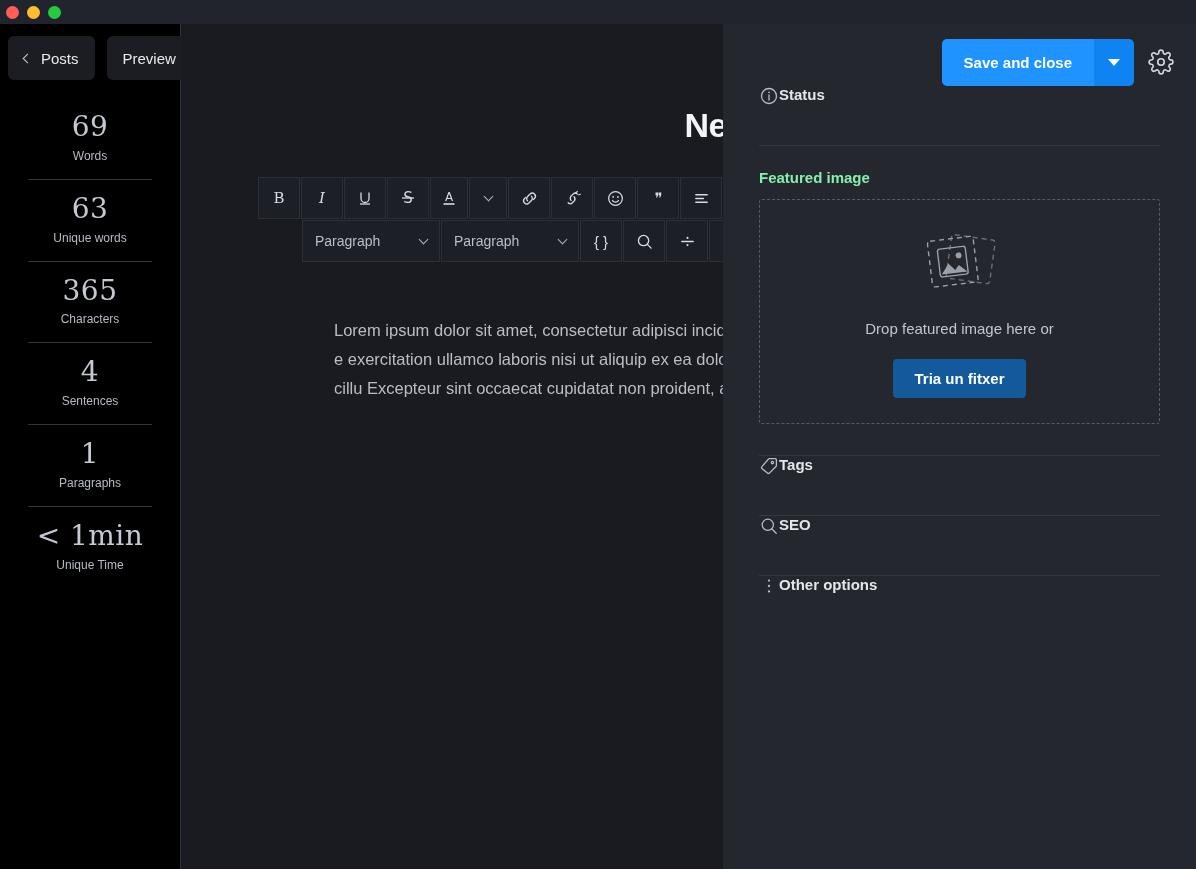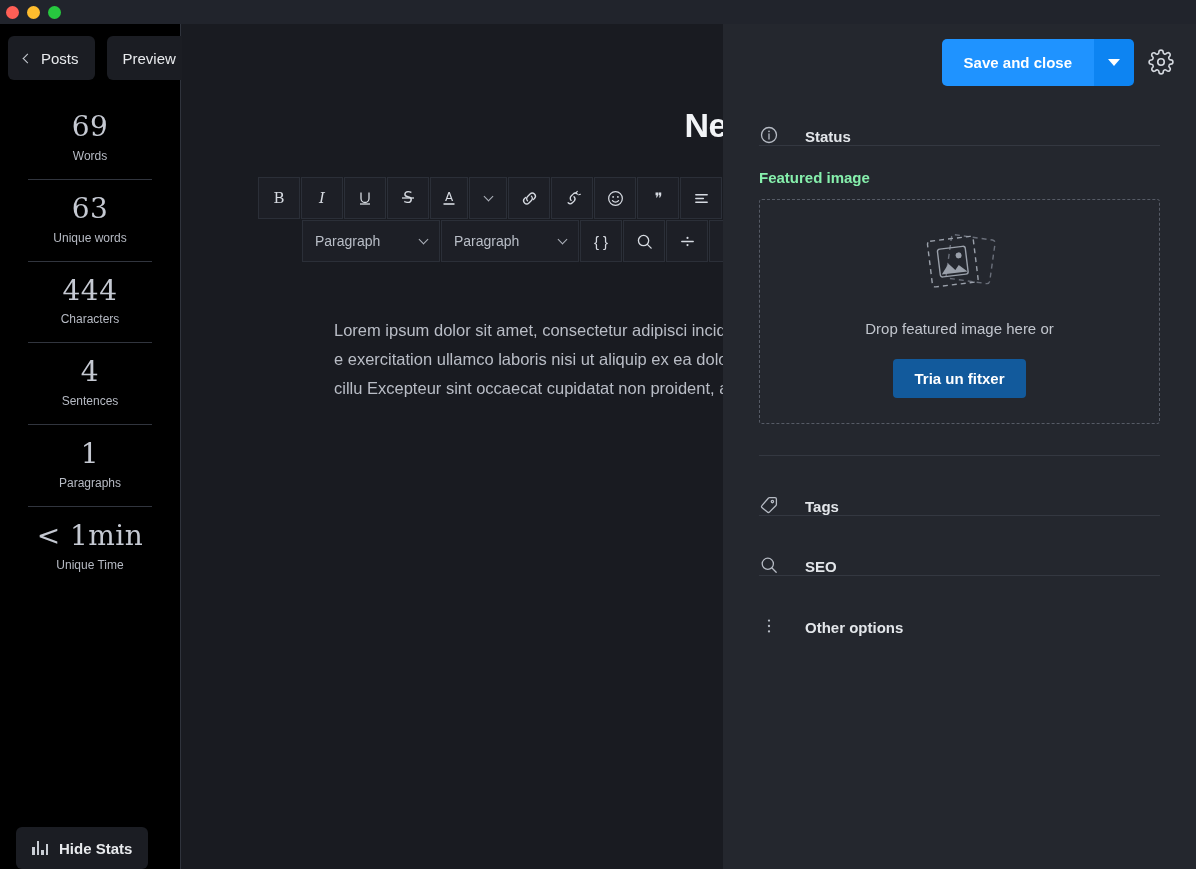--- a/index.html
+++ b/index.html
@@ -133,21 +133,21 @@
     display: flex; align-items: center; justify-content: center;
   }
   .tri-down {
     width: 0; height: 0; border-left: 6px solid transparent;
     border-right: 6px solid transparent; border-top: 7px solid #ffffff;
   }
   .gear { width: 26px; height: 26px; color: #d3d7de; }
 
   .sect { margin: 0 36px; }
   .sect-row {
-    display: flex; align-items: flex-end; gap: 26px;
+    display: flex; align-items: flex-start; 
     height: 60px; border-bottom: 1px solid #343841;
   }
   .sect-ico { width: 20px; height: 20px; color: #b6bbc4; display: flex; }
   .sect-label { font-size: 15px; font-weight: bold; color: #e3e6ea; }
 
   .fi-head {
     font-size: 15px; font-weight: bold; color: #86efac;
     padding-top: 23px; padding-bottom: 13px;
   }
   .dropzone {
@@ -191,48 +191,37 @@
     <div class="stats">
       <div class="stat">
         <div class="stat-value">69</div>
         <div class="stat-label">Words</div>
       </div>
       <div class="stat">
         <div class="stat-value">63</div>
         <div class="stat-label">Unique words</div>
       </div>
       <div class="stat">
-        <div class="stat-value">444</div>
+        <div class="stat-value">365</div>
         <div class="stat-label">Characters</div>
       </div>
       <div class="stat">
         <div class="stat-value">4</div>
         <div class="stat-label">Sentences</div>
       </div>
       <div class="stat">
         <div class="stat-value">1</div>
         <div class="stat-label">Paragraphs</div>
       </div>
       <div class="stat">
         <div class="stat-value">&lt; 1min</div>
         <div class="stat-label">Unique Time</div>
       </div>
     </div>
 
-    <div class="hide-stats-wrap">
-      <div class="hide-stats">
-        <span class="bars">
-            <i></i>
-            <i></i>
-            <i></i>
-            <i></i>
-          </span>
-        <span>Hide Stats</span>
-      </div>
-    </div>
   </div>
 
   <div class="editor">
     <div class="post-title">New Post'</div>
 
     <div class="toolbar">
       <div class="tb-row">
         <div class="tb-btn">
           <span class="tb-icon">
               <svg width="18" height="18" viewBox="0 0 18 18">

